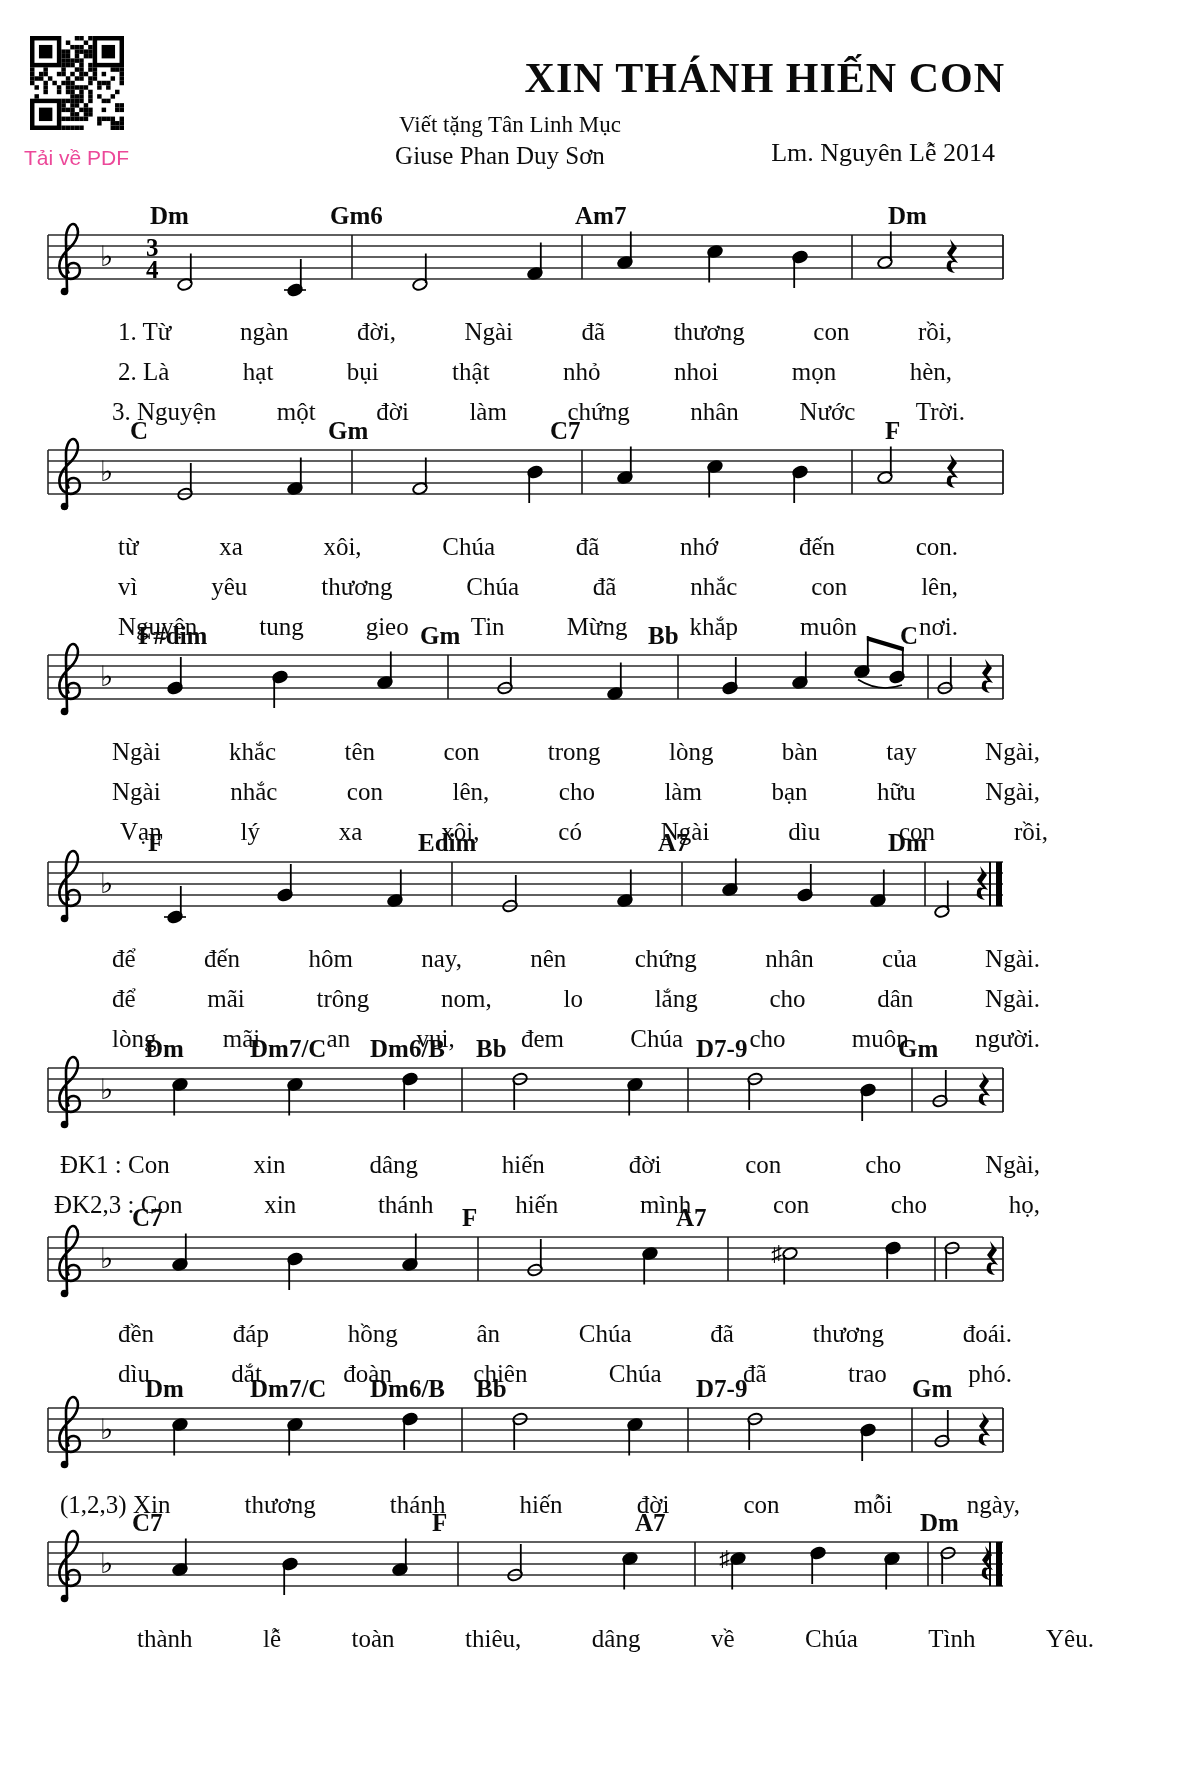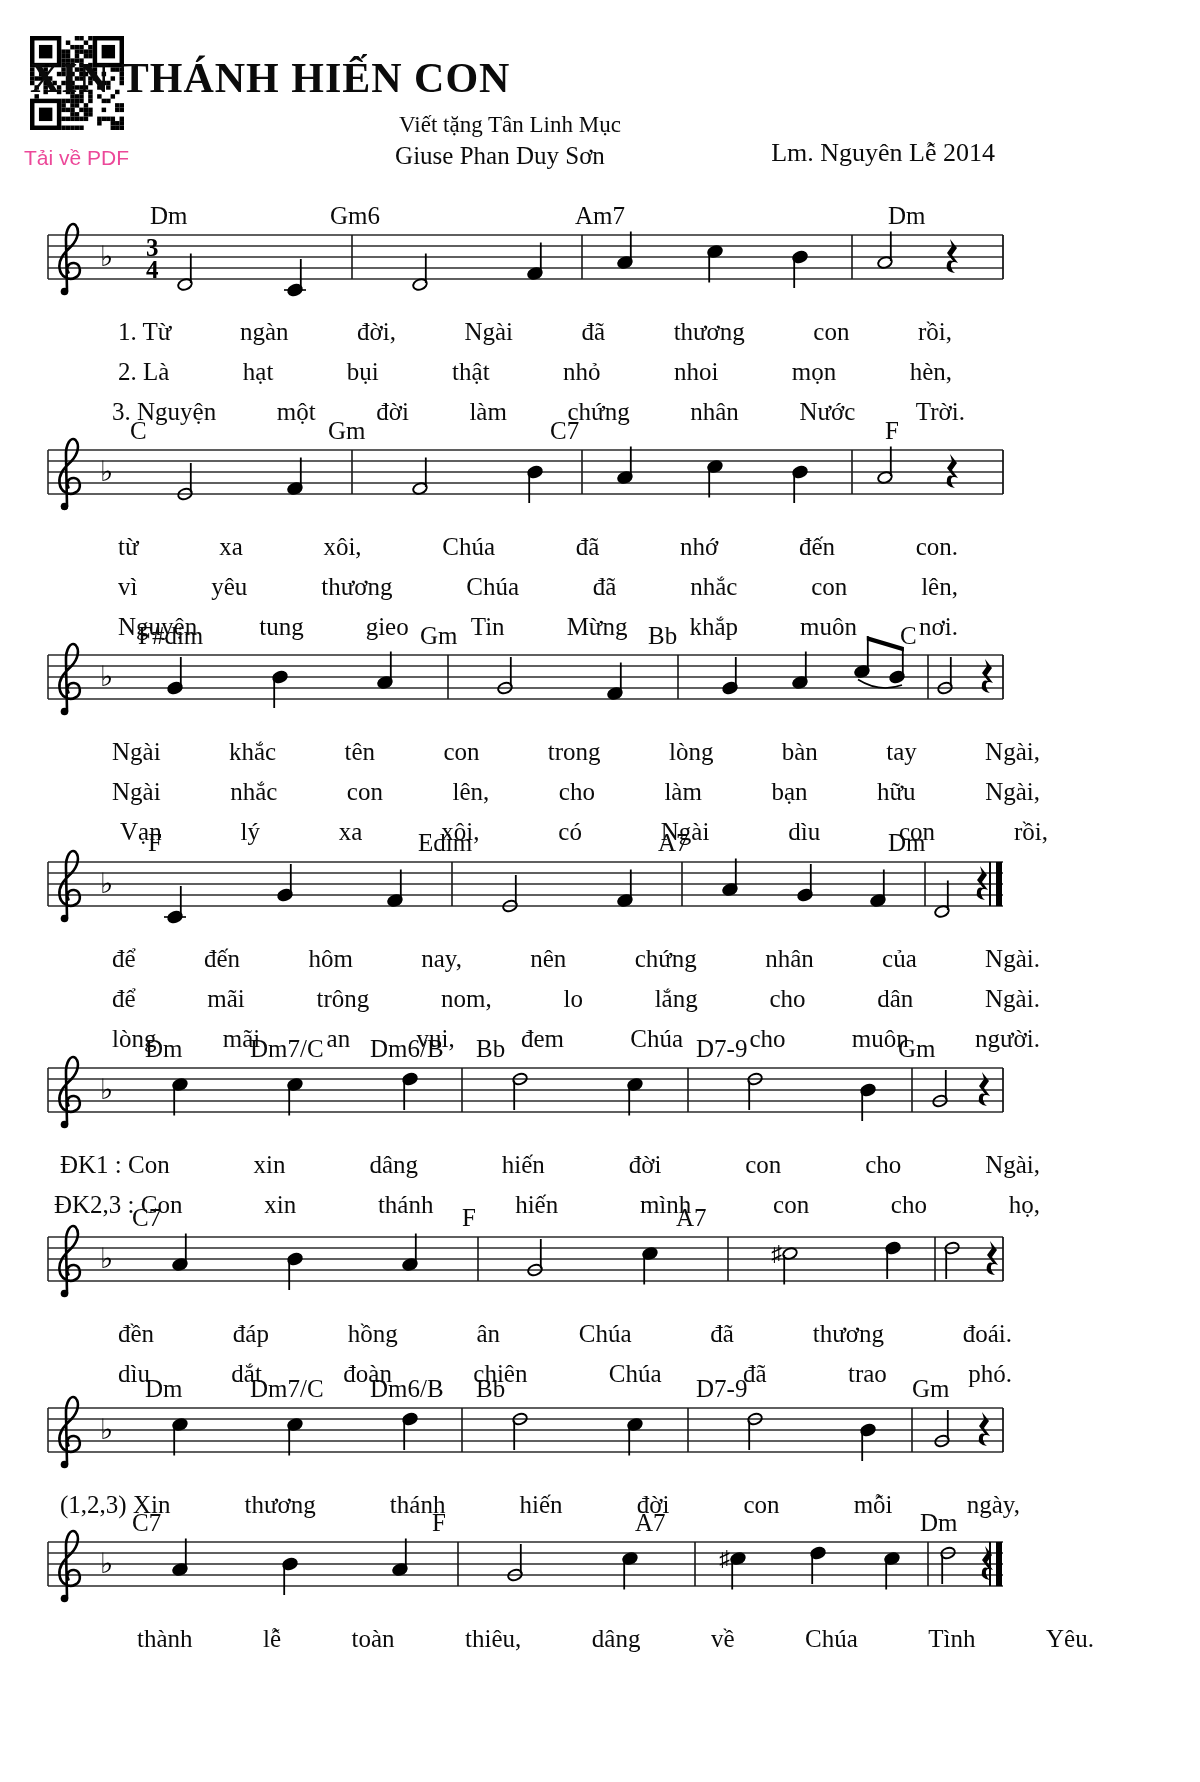--- a/index.html
+++ b/index.html
@@ -1,25 +1,25 @@
 <!DOCTYPE html>
 <html><head>
 <meta charset="utf-8">
 <style>
   html,body{margin:0;padding:0;background:#888;}
   #page{position:relative;width:1200px;height:1782px;background:#ffffff;overflow:hidden;
         font-family:"Liberation Serif",serif;color:#0b0b0b;}
   .abs{position:absolute;}
-  #title{left:30px;top:54px;width:960px;text-align:left;font-size:42px;font-weight:bold;letter-spacing:1px;}
+  #title{left:30px;top:54px;width:960px;text-align:right;font-size:42px;font-weight:bold;letter-spacing:1px;padding-left:15px;}
   #dedication{left:30px;top:112px;width:960px;text-align:center;font-size:23px;}
   #composer{left:30px;top:142px;width:940px;text-align:center;font-size:25px;}
   #credit{top:138px;right:205px;font-size:26px;}
   #qr{left:30px;top:36px;}
   #qrlabel{left:24px;top:146px;width:120px;font-family:"Liberation Sans",sans-serif;font-size:21px;color:#ec4899;}
-  .chord{position:absolute;font-size:25px;font-family:"Liberation Serif",serif;white-space:nowrap;}
+  .chord{position:absolute;font-size:25px;font-family:"Liberation Serif",serif;white-space:nowrap;font-weight:bold;}
   .lyricrow{position:absolute;display:flex;justify-content:space-between;font-size:25px;white-space:nowrap;}
   .lyricrow span{display:inline-block;}
   #footer{left:80px;top:1722px;font-family:"Liberation Sans",sans-serif;font-size:23px;color:#141414;}
   svg text{font-family:"Liberation Serif",serif;}
 </style>
 </head>
 <body>
 
 <div id="page">
   <svg id="qr" class="abs" width="94" height="94" viewBox="0 0 21 21">

